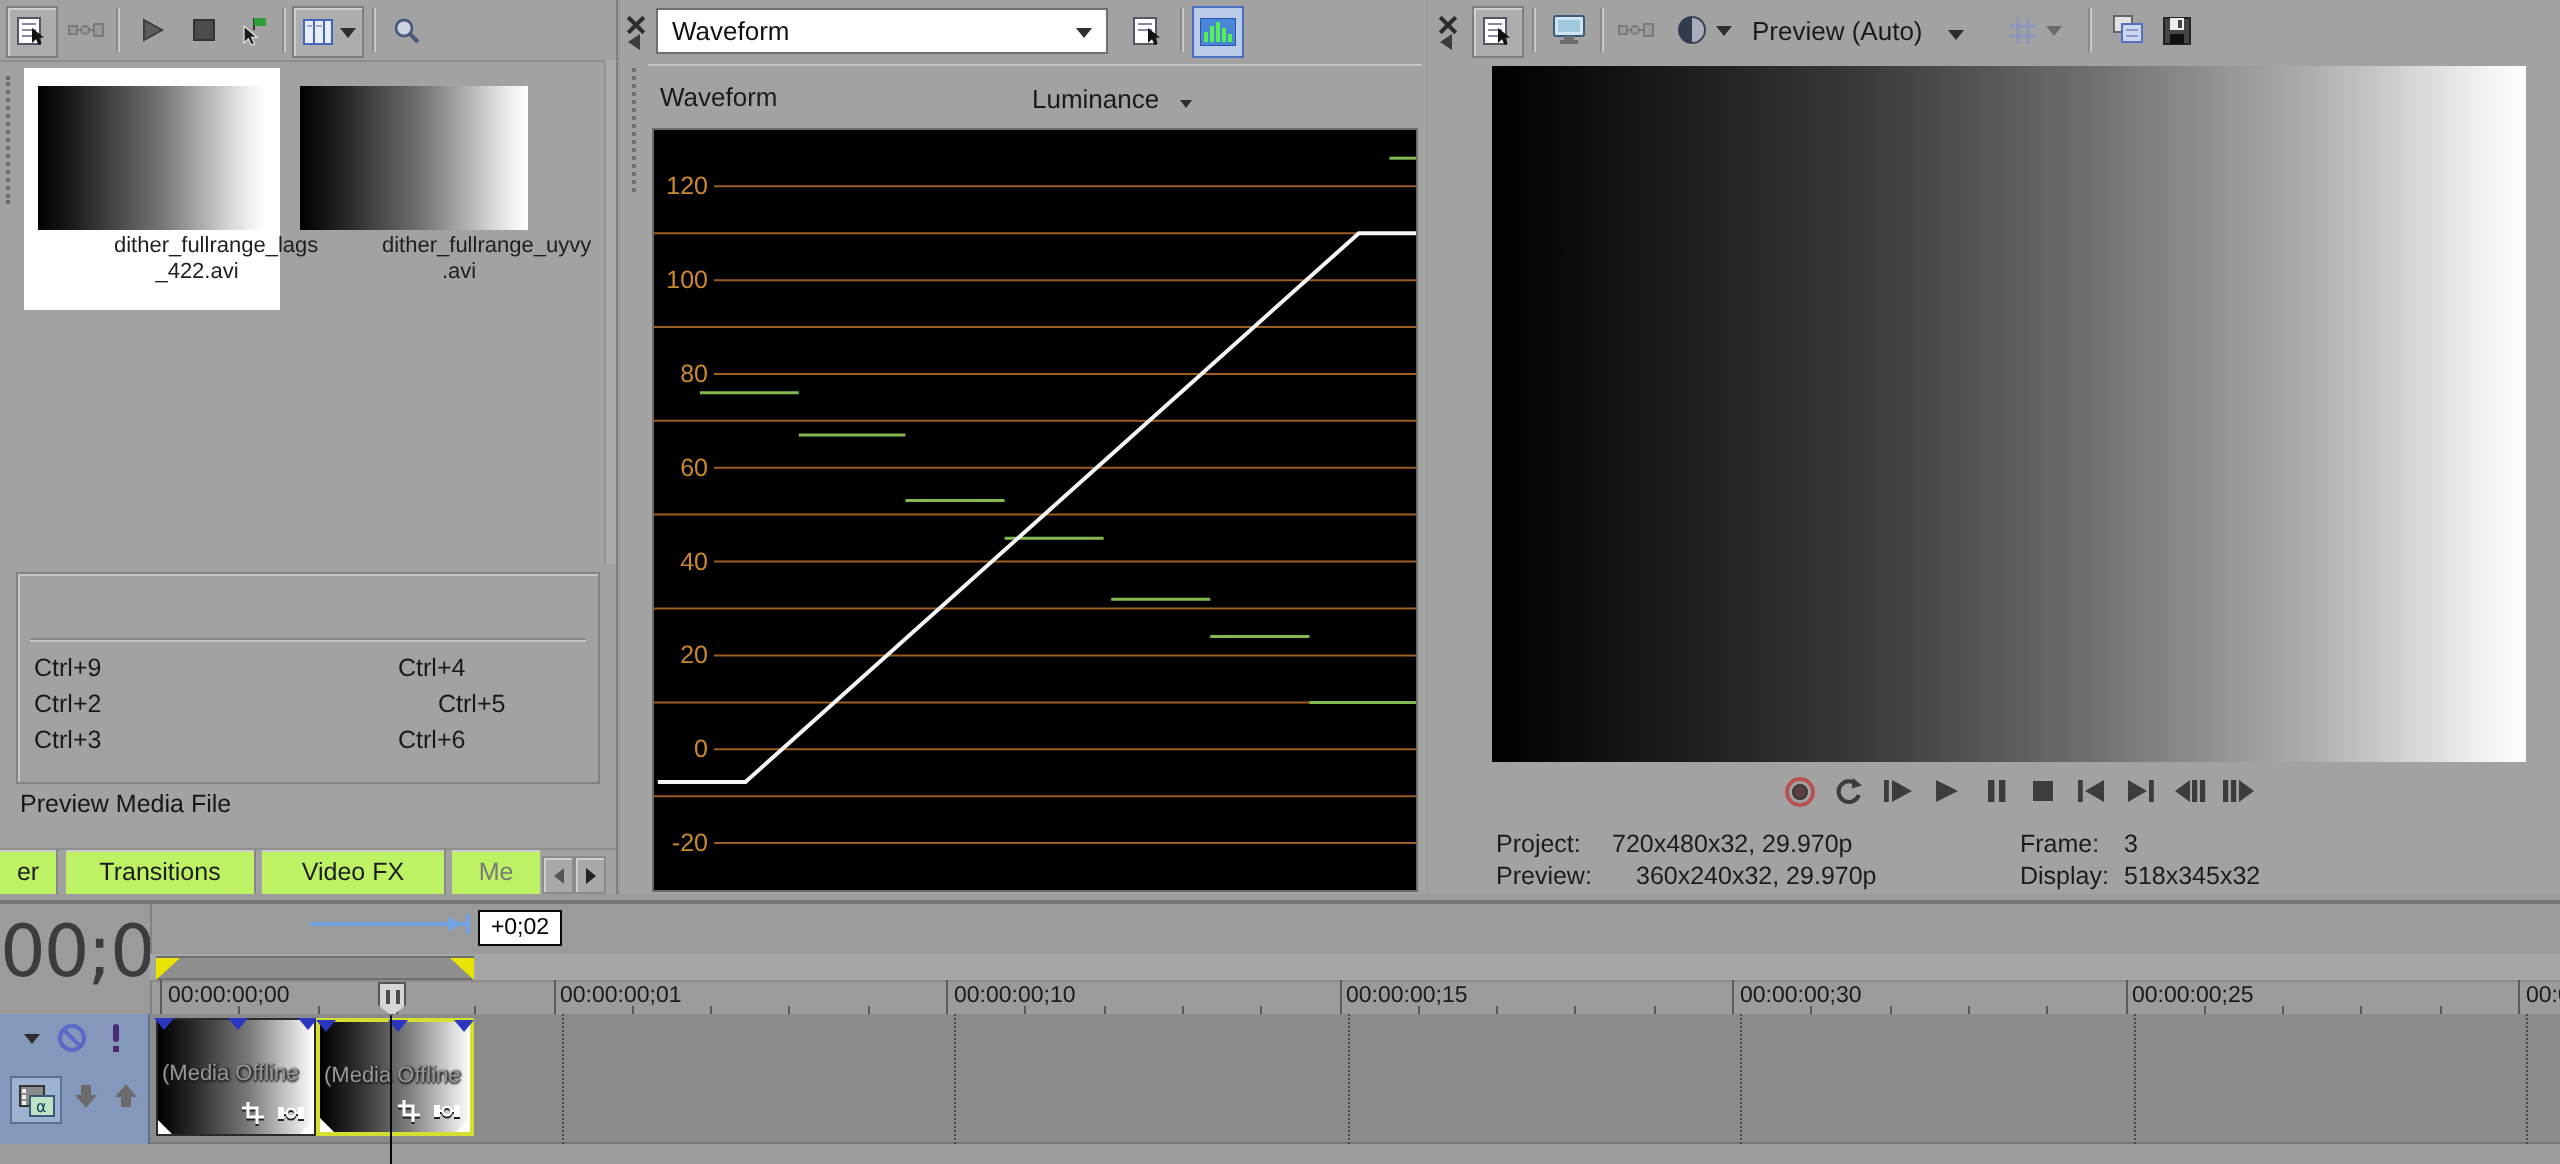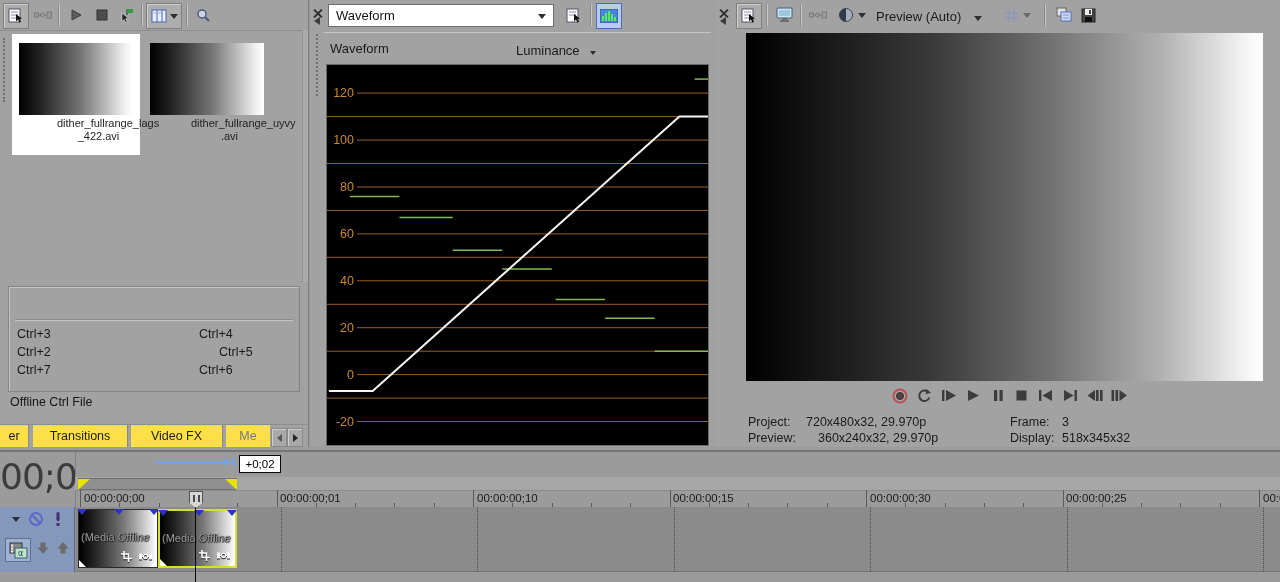--- a/index.html
+++ b/index.html
@@ -26,21 +26,21 @@
        background:linear-gradient(to right,#000 0%,#222 18%,#777 55%,#eee 92%,#fff 100%);}
   .media-card .cap{font-size:11px;line-height:13px;color:#1e1e1e;padding-left:45px;}
   .tagbox{position:absolute;left:8px;top:286px;width:290px;height:104px;border:1px solid #838383;box-shadow:inset 1px 1px 0 #c6c6c6;}
   .taginput{position:absolute;left:6px;top:5px;width:266px;height:18px;background:#a7a7a7;
        border:1px solid #777;border-bottom-color:#d0d0d0;border-right-color:#d0d0d0;
        font-family:"Liberation Sans",sans-serif;font-style:italic;font-size:12.5px;color:#5c5c5c;padding:0 5px;}
   .taginput::placeholder{color:#828282;font-style:italic;}
   .shcut{position:absolute;font-size:12.5px;color:#1a1a1a;}
   .tabs{position:absolute;left:0;top:424px;width:308px;height:23px;border-top:1px solid #8e8e8e;}
   .tab{position:absolute;top:0;height:22px;line-height:22px;text-align:center;font-size:12.5px;color:#1c1c1c;
-       border-right:1px solid #888;box-shadow:inset 0 1px 0 #cfcfcf;background:#fde047;cursor:pointer;overflow:hidden;}
+       border-right:1px solid #888;box-shadow:inset 0 1px 0 #cfcfcf;background:#bef264;cursor:pointer;overflow:hidden;}
   .tabscroll{position:absolute;top:3px;width:14px;height:17px;background:#a9a9a9;border:1px solid #8a8a8a;
        box-shadow:inset 1px 1px 0 #d0d0d0;display:flex;align-items:center;justify-content:center;}
   .tri-l{width:0;height:0;border-top:4px solid transparent;border-bottom:4px solid transparent;border-right:5px solid #555;}
   .tri-r{width:0;height:0;border-top:4px solid transparent;border-bottom:4px solid transparent;border-left:5px solid #222;}
   
   .combo{position:absolute;left:18px;top:4px;width:226px;height:23px;background:#fff;border:1px solid #6f6f6f;
        font-size:13px;color:#111;display:flex;align-items:center;padding-left:7px;box-sizing:border-box;cursor:pointer;}
   .combo .chev{position:absolute;right:7px;top:9px;}
   .subhdr{position:absolute;left:14px;top:32px;right:2px;height:30px;border-top:1px solid #c6c6c6;}
   #scope-svg{position:absolute;left:16px;top:64px;background:#000;border:1px solid #6a6a6a;}
@@ -158,28 +158,28 @@
       <div class="media-card" style="left:146px;width:122px;">
         <div class="thumb"></div>
         <div class="cap">dither_fullrange_uyvy</div>
         <div class="cap">.avi</div>
       </div>
     </div>
     <div class="abs" style="left:302px;top:30px;width:5px;height:252px;background:#ababab;border-left:1px solid #939393;"></div>
 
     <div class="tagbox">
       <div class="abs" style="left:6px;top:32px;width:278px;height:1px;background:#8a8a8a;box-shadow:0 1px 0 #c4c4c4;"></div>
-      <span class="shcut" style="left:8px;top:40px;">Ctrl+3</span>
+      <span class="shcut" style="left:8px;top:40px;">Ctrl+9</span>
       <span class="shcut" style="left:8px;top:58px;">Ctrl+2</span>
-      <span class="shcut" style="left:8px;top:76px;">Ctrl+7</span>
+      <span class="shcut" style="left:8px;top:76px;">Ctrl+3</span>
       <span class="shcut" style="left:190px;top:40px;">Ctrl+4</span>
       <span class="shcut" style="left:190px;top:58px;margin-left:20px;">Ctrl+5</span>
       <span class="shcut" style="left:190px;top:76px;">Ctrl+6</span>
     </div>
-    <div class="abs" style="left:10px;top:395px;font-size:12.5px;color:#161616;">Offline Ctrl File</div>
+    <div class="abs" style="left:10px;top:395px;font-size:12.5px;color:#161616;">Preview Media File</div>
 
     <div class="tabs">
       <span class="tab" style="left:0;width:28px;">er</span>
       <span class="tab" style="left:33px;width:94px;">Transitions</span>
       <span class="tab" style="left:131px;width:91px;">Video FX</span>
       <span class="tab" style="left:226px;width:44px;color:#787878;border-right:none;">Me</span>
       <span class="tabscroll" style="left:271px;">
           <span class="tri-l"></span>
         </span>
       <span class="tabscroll" style="left:287px;">

